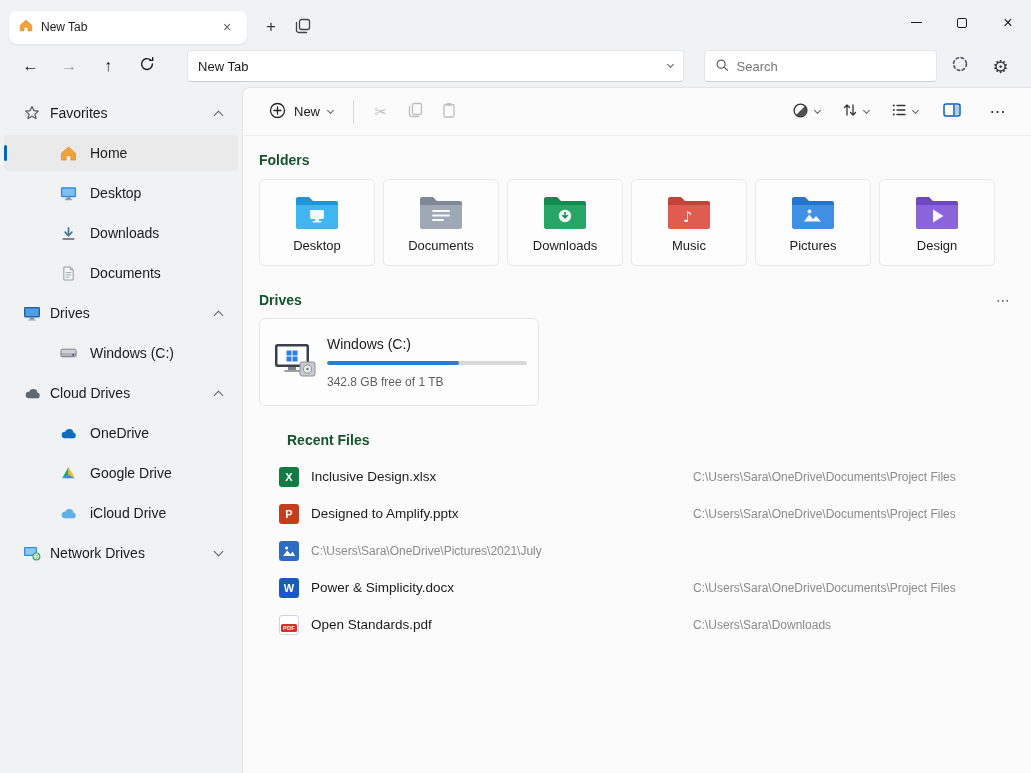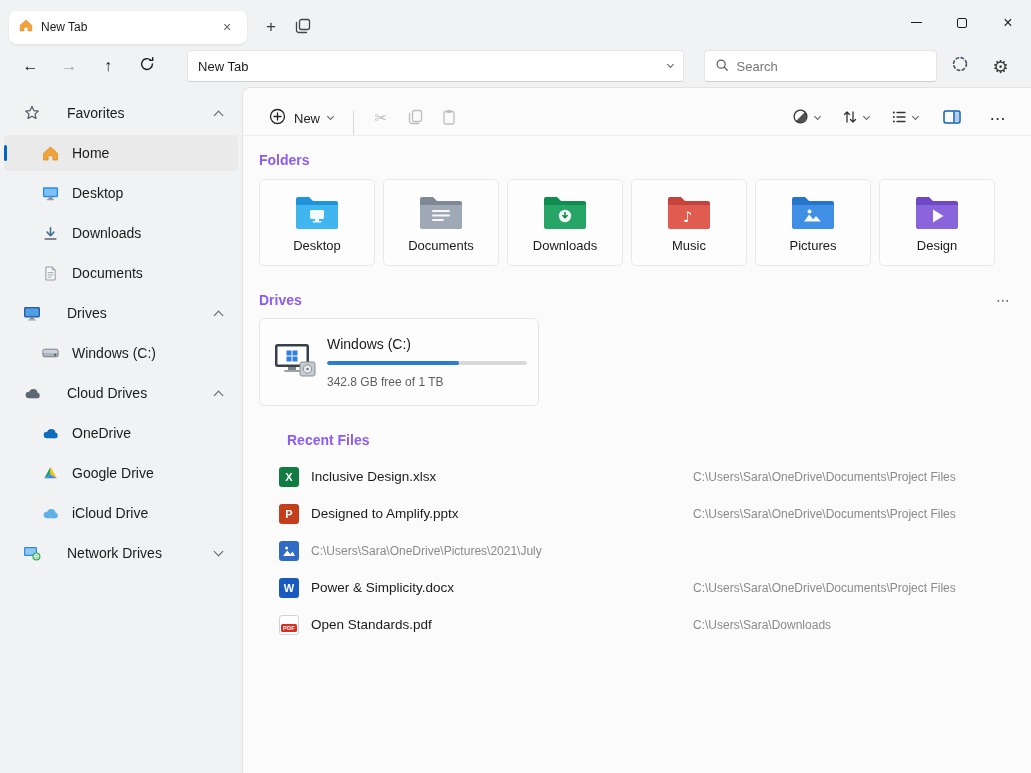--- a/index.html
+++ b/index.html
@@ -34,46 +34,46 @@
   .nav-right{margin-left:auto;display:flex;align-items:center;gap:8px;}
   .gear-glyph{font-size:18px;color:#3a3a3a;font-family:"DejaVu Sans",sans-serif;}
 
   
   .content-row{display:flex;height:686px;}
   .sidebar{width:242px;padding-top:8px;flex:none;}
   .main{flex:1;background:#fbfbfb;border-left:1px solid #e4e4e4;border-top:1px solid #e4e4e4;border-top-left-radius:8px;overflow:hidden;}
 
   
   .side-row{height:36px;margin:0 4px 4px 4px;border-radius:4px;display:flex;align-items:center;position:relative;cursor:pointer;}
-  .side-header{padding-left:18px;gap:25px;}
-  .side-item{padding-left:36px;gap:12px;}
+  .side-header{padding-left:18px;gap:8px;}
+  .side-item{padding-left:54px;gap:12px;}
   .side-item.selected{background:#eaeaea;}
   .side-item.selected::before{content:"";position:absolute;left:0;top:10px;width:3px;height:16px;border-radius:2px;background:var(--accent);}
   .si-icon,.sh-icon{width:20px;display:flex;justify-content:center;align-items:center;flex:none;}
   .si-label,.sh-label{font-size:14px;color:#1b1b1b;white-space:nowrap;}
   .side-chev{margin-left:auto;margin-right:16px;color:#5f5f5f;}
 
   .chev{width:7px;height:7px;border-right:1.4px solid currentColor;border-bottom:1.4px solid currentColor;display:inline-block;}
   .chev.down{transform:rotate(45deg);margin-top:-3px;}
   .chev.up{transform:rotate(-135deg);margin-top:4px;}
   .chev.sm{width:5px;height:5px;}
 
   
-  .commandbar{height:48px;display:flex;align-items:flex-end;padding:0 16px;border-bottom:1px solid #efefef;}
+  .commandbar{height:48px;display:flex;align-items:center;padding:0 16px;border-bottom:1px solid #efefef;}
   .cb-new{display:flex;align-items:center;gap:8px;height:34px;padding:0 10px;border-radius:5px;font-size:13px;color:#1b1b1b;}
   .cb-sep{width:1px;height:24px;background:#d9d9d9;margin:0 10px;}
   .cb-ic{height:34px;min-width:34px;display:flex;align-items:center;justify-content:center;gap:6px;border-radius:5px;color:#2b2b2b;padding:0 5px;}
   .cb-ic.disabled{color:#bdbdbd;}
   .cut-glyph{font-size:15px;font-family:"DejaVu Sans",sans-serif;}
   .cb-right{margin-left:auto;display:flex;align-items:center;gap:12px;}
   .more-glyph{font-size:16px;font-family:"DejaVu Sans",sans-serif;color:#2b2b2b;letter-spacing:1px;}
 
   
   .page{padding:0 16px;}
-  .section-heading{font-size:14px;font-weight:700;color:#8b5cf6;}
+  .section-heading{font-size:14px;font-weight:700;color:#14532d;}
   .folders-heading{margin:16px 0 11px 0;}
   .tiles{display:flex;gap:8px;}
   .tile{width:116px;height:87px;background:#fdfdfd;border:1px solid #e8e8e8;border-radius:5px;display:flex;flex-direction:column;align-items:center;justify-content:center;gap:7px;cursor:pointer;}
   .tile-label{font-size:13px;color:#1b1b1b;}
 
   .drives-row{display:flex;align-items:center;justify-content:space-between;margin:26px 0 10px 0;padding-right:4px;}
   .drive-card{width:280px;height:88px;background:#fdfdfd;border:1px solid #e6e6e6;border-radius:6px;display:flex;align-items:center;padding:0 12px;gap:9px;cursor:pointer;}
   .drive-info{flex:1;}
   .drive-name{font-size:14px;color:#1b1b1b;margin-bottom:9px;}
   .drive-bar{width:200px;height:4px;border-radius:2px;background:#d9d9d9;overflow:hidden;margin-bottom:10px;}

